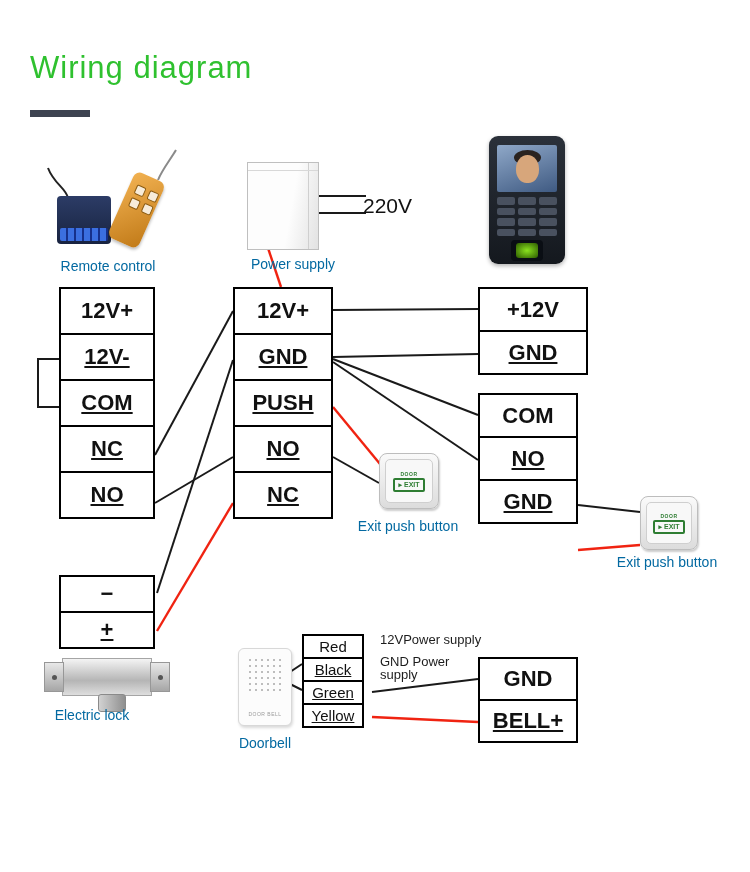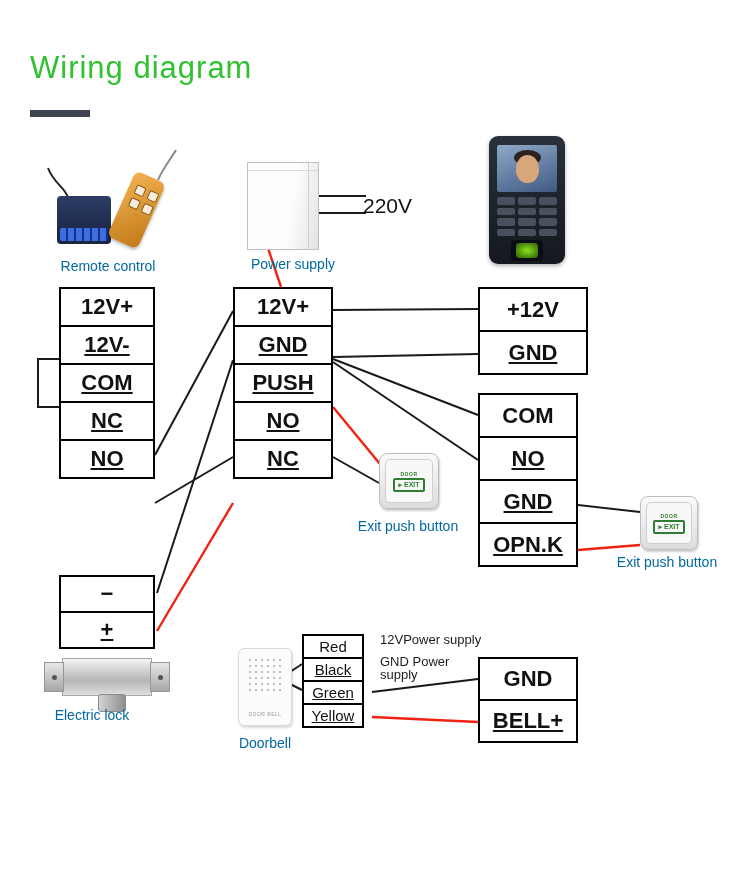--- a/index.html
+++ b/index.html
@@ -13,21 +13,21 @@
 
   
   #wire-layer{left:0;top:0;width:750px;height:872px;z-index:1;pointer-events:none;}
 
   
   .tblock{position:absolute;display:flex;flex-direction:column;z-index:2;}
   .cell{box-sizing:border-box;width:100%;border:2px solid #000;background:#fff;
         display:flex;align-items:center;justify-content:center;
         font-weight:bold;font-size:22px;color:#111;}
   .cell + .cell{margin-top:-2px;text-decoration:underline;}
-  .h48{height:40px;} .h45{height:45px;} .h38{height:38px;} .h44{height:44px;}
+  .h48{height:48px;} .h45{height:45px;} .h38{height:38px;} .h44{height:44px;}
   .colorcell{height:25px;font-weight:400;font-size:15px;}
 
   
   .caption{font-size:14px;color:#0369a1;text-align:center;z-index:3;}
   .small-note{font-size:13px;color:#1c1c1c;z-index:3;}
   #voltage-label{left:363px;top:194px;font-size:21px;z-index:3;}
 
   
   #psu{left:247px;top:162px;width:70px;height:86px;z-index:2;
        background:linear-gradient(100deg,#fdfdfd 60%,#e2e2e2);border:1px solid #bfbfbf;}
@@ -187,21 +187,20 @@
 
   <div class="tblock" style="left:478px;top:287px;width:110px">
     <div class="cell h45">+12V</div>
     <div class="cell h45">GND</div>
   </div>
 
   <div class="tblock" style="left:478px;top:393px;width:100px">
     <div class="cell h45">COM</div>
     <div class="cell h45">NO</div>
     <div class="cell h45">GND</div>
-    <div class="cell h45">OPN.K</div>
   </div>
 
   <div class="tblock" style="left:59px;top:575px;width:96px">
     <div class="cell h38">−</div>
     <div class="cell h38">+</div>
   </div>
 
   <div class="tblock" style="left:478px;top:657px;width:100px">
     <div class="cell h44">GND</div>
     <div class="cell h44">BELL+</div>

